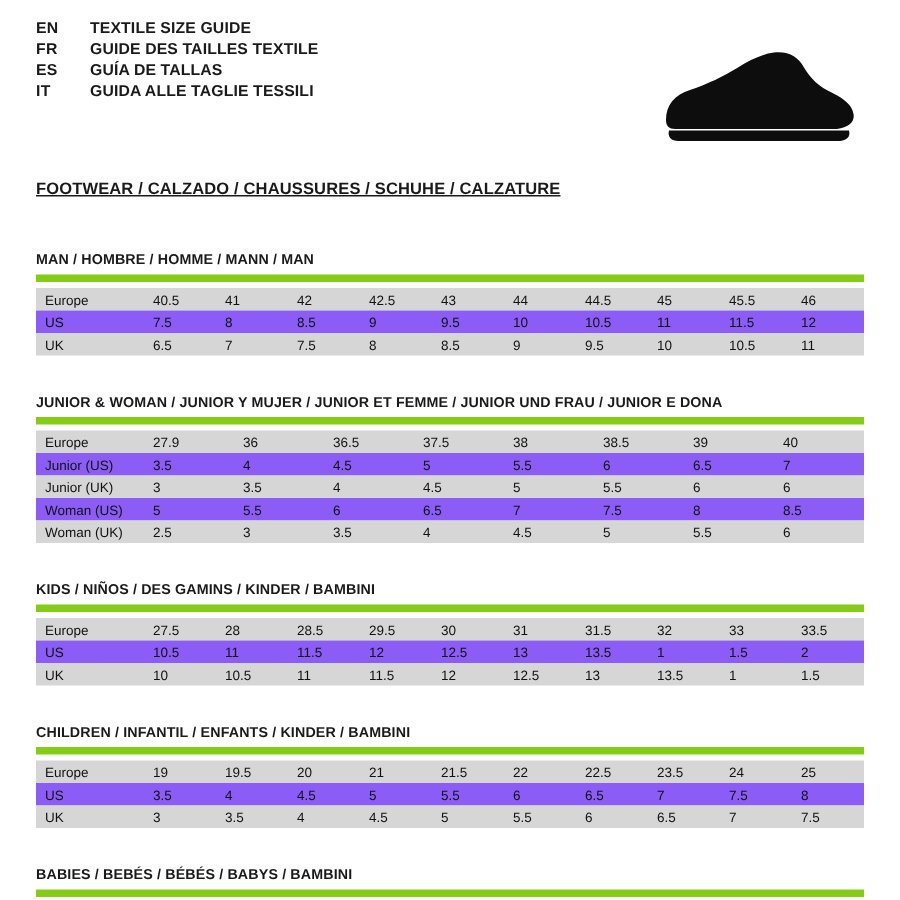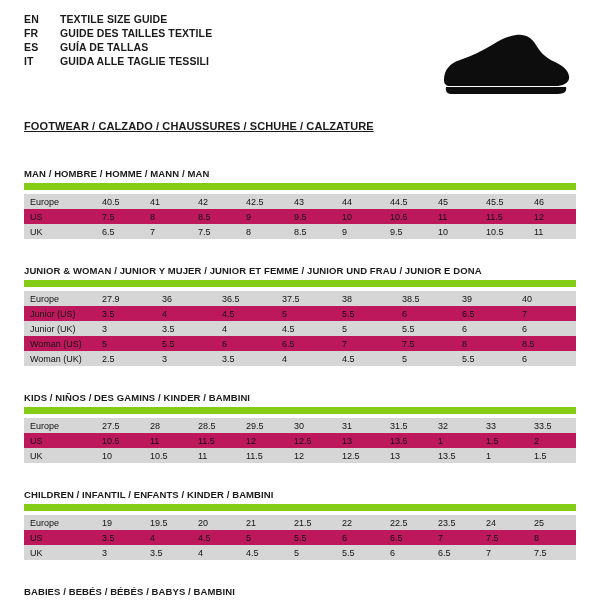--- a/index.html
+++ b/index.html
@@ -67,42 +67,42 @@
   
   .group {
     margin-top: 26px;
   }
   .group.first { margin-top: 36px; }
   .group-title {
     font-size: 9.5px;
     font-weight: bold;
     letter-spacing: 0.1px;
     margin-bottom: 4px;
-    border-bottom: 7px solid #84cc16;
+    border-bottom: 5px solid #84cc16;
     padding-bottom: 4px;
   }
   table.sizes {
     border-collapse: collapse;
     font-size: 9px;
     width: 552px;
     table-layout: fixed;
   }
   table.sizes td {
     height: 15px;
     padding: 0 0 0 6px;
     text-align: left;
     vertical-align: middle;
     color: #111;
     white-space: nowrap;
   }
   table.sizes tr.shaded td {
     background: #d6d6d6;
   }
   table.sizes tr.plain td {
-    background: #be185d;
+    background: #8b5cf6;
   }
   table.sizes td.label {
     width: 66px;
   }
   .babies table.sizes {
     width: 240px;
   }
 </style>
 </head>
 <body>

